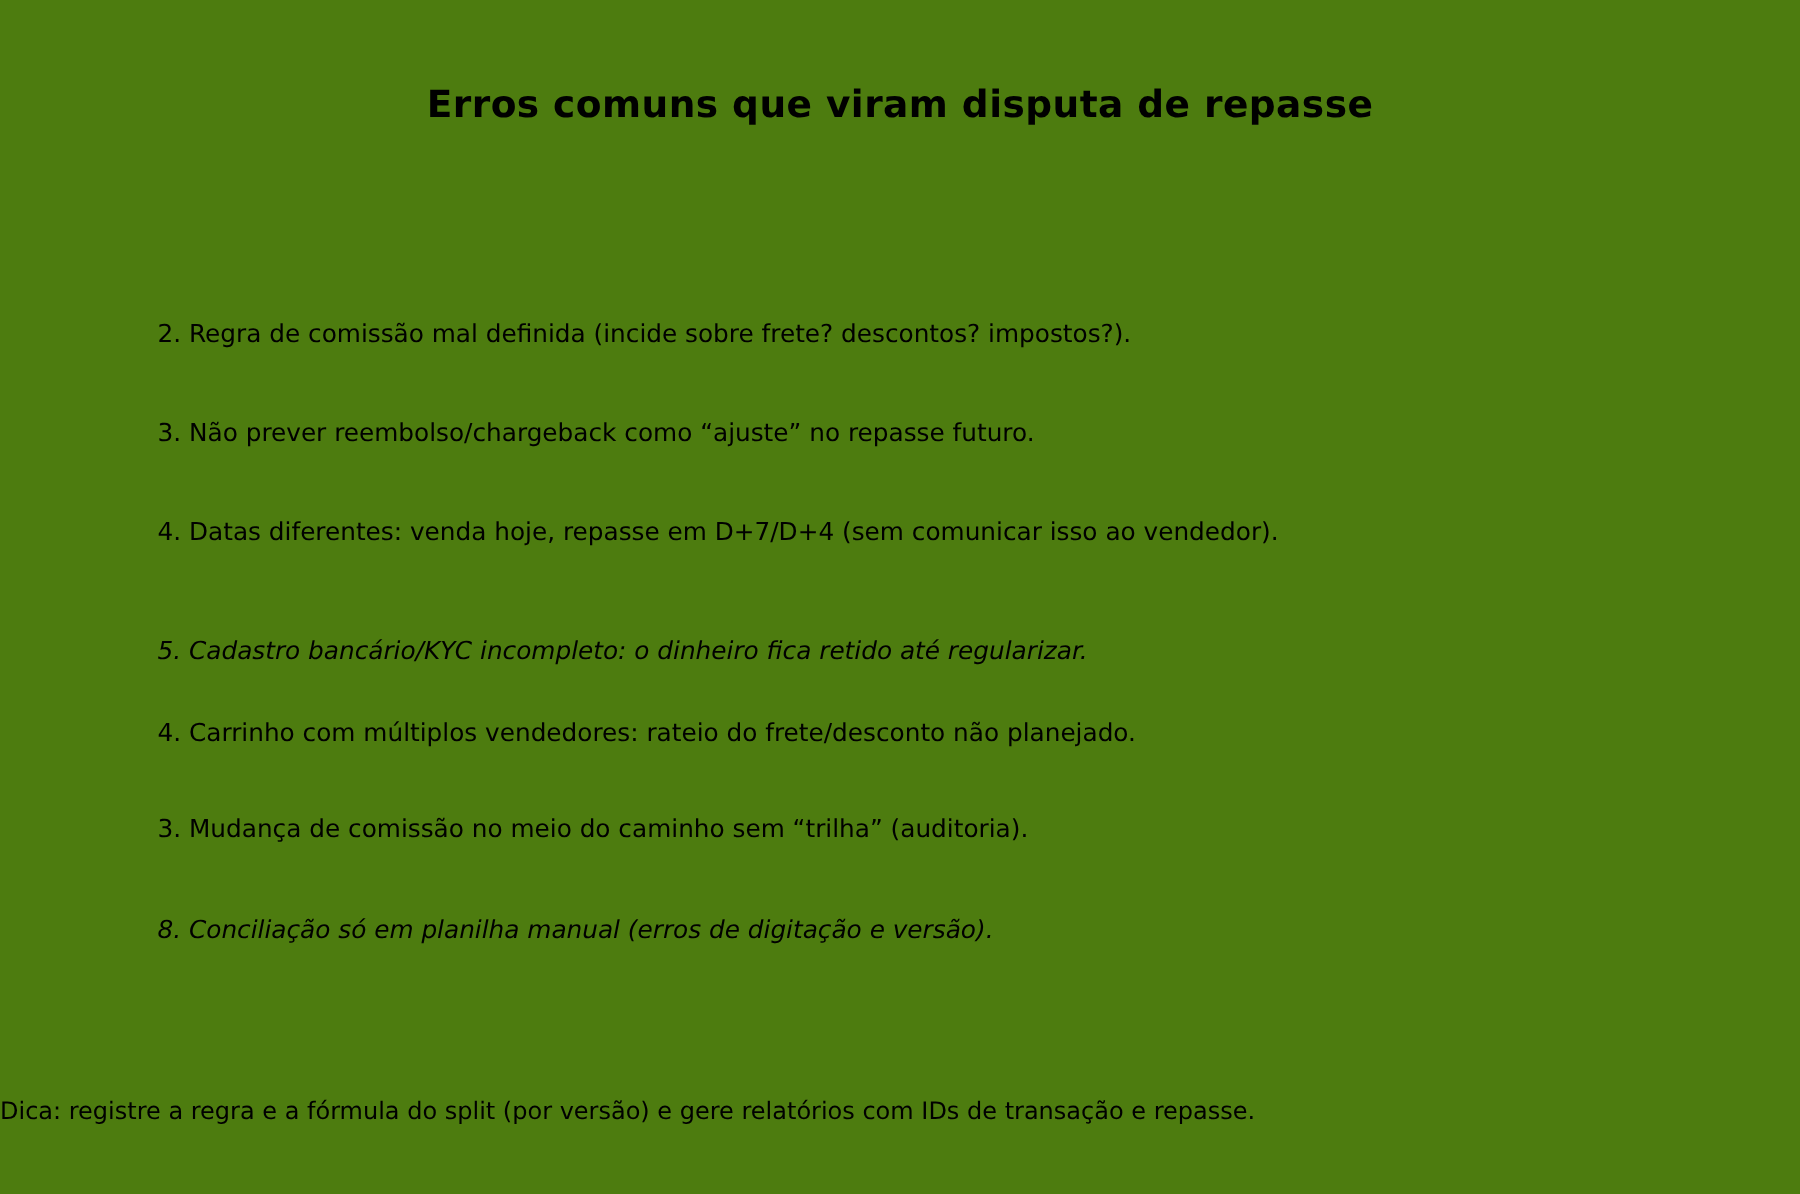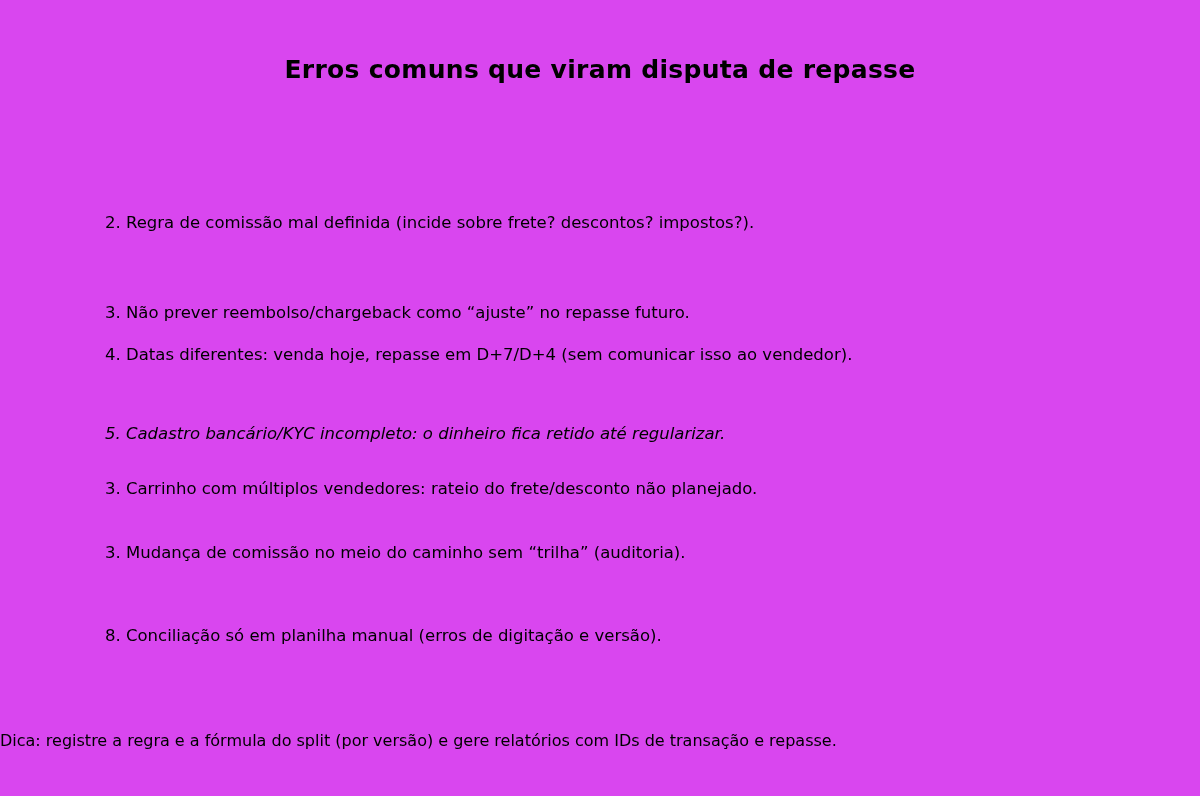--- a/index.html
+++ b/index.html
@@ -4,21 +4,21 @@
 <style>
   html, body {
     margin: 0;
     padding: 0;
     background: #ffffff;
   }
   .page {
     position: relative;
     width: 1200px;
     height: 796px;
-    background: #d946ef;
+    background: #4d7c0f;
     font-family: "DejaVu Sans", sans-serif;
     color: #000000;
     overflow: hidden;
   }
   .title {
     position: absolute;
     top: 56px;
     left: 0;
     width: 100%;
     margin: 0;
@@ -30,26 +30,26 @@
   }
   .item {
     position: absolute;
     left: 105px;
     font-size: 16.5px;
     line-height: 1.2;
     white-space: nowrap;
   }
   .item-1 { top: 147px; }
   .item-2 { top: 213px; }
-  .item-3 { top: 279px; margin-top: 24px; }
+  .item-3 { top: 279px; }
   .item-4 { top: 345px; }
   .item-5 { top: 424px; font-style: italic; }
   .item-6 { top: 479px; }
   .item-7 { top: 543px; }
-  .item-8 { top: 626px; }
+  .item-8 { top: 610px; font-style: italic; }
   .footer {
     position: absolute;
     top: 731px;
     left: 0;
     width: 100%;
     text-align: left;
     font-size: 16px;
     line-height: 1.2;
     white-space: nowrap;
   }
@@ -57,18 +57,18 @@
 </head>
 <body>
 
 <div class="page">
   <h1 class="title">Erros comuns que viram disputa de repasse</h1>
 
   <div class="item item-2">2. Regra de comissão mal definida (incide sobre frete? descontos? impostos?).</div>
   <div class="item item-3">3. Não prever reembolso/chargeback como “ajuste” no repasse futuro.</div>
   <div class="item item-4">4. Datas diferentes: venda hoje, repasse em D+7/D+4 (sem comunicar isso ao vendedor).</div>
   <div class="item item-5">5. Cadastro bancário/KYC incompleto: o dinheiro fica retido até regularizar.</div>
-  <div class="item item-6">3. Carrinho com múltiplos vendedores: rateio do frete/desconto não planejado.</div>
+  <div class="item item-6">4. Carrinho com múltiplos vendedores: rateio do frete/desconto não planejado.</div>
   <div class="item item-7">3. Mudança de comissão no meio do caminho sem “trilha” (auditoria).</div>
   <div class="item item-8">8. Conciliação só em planilha manual (erros de digitação e versão).</div>
 
   <div class="footer">Dica: registre a regra e a fórmula do split (por versão) e gere relatórios com IDs de transação e repasse.</div>
 </div>
 
 </body></html>

